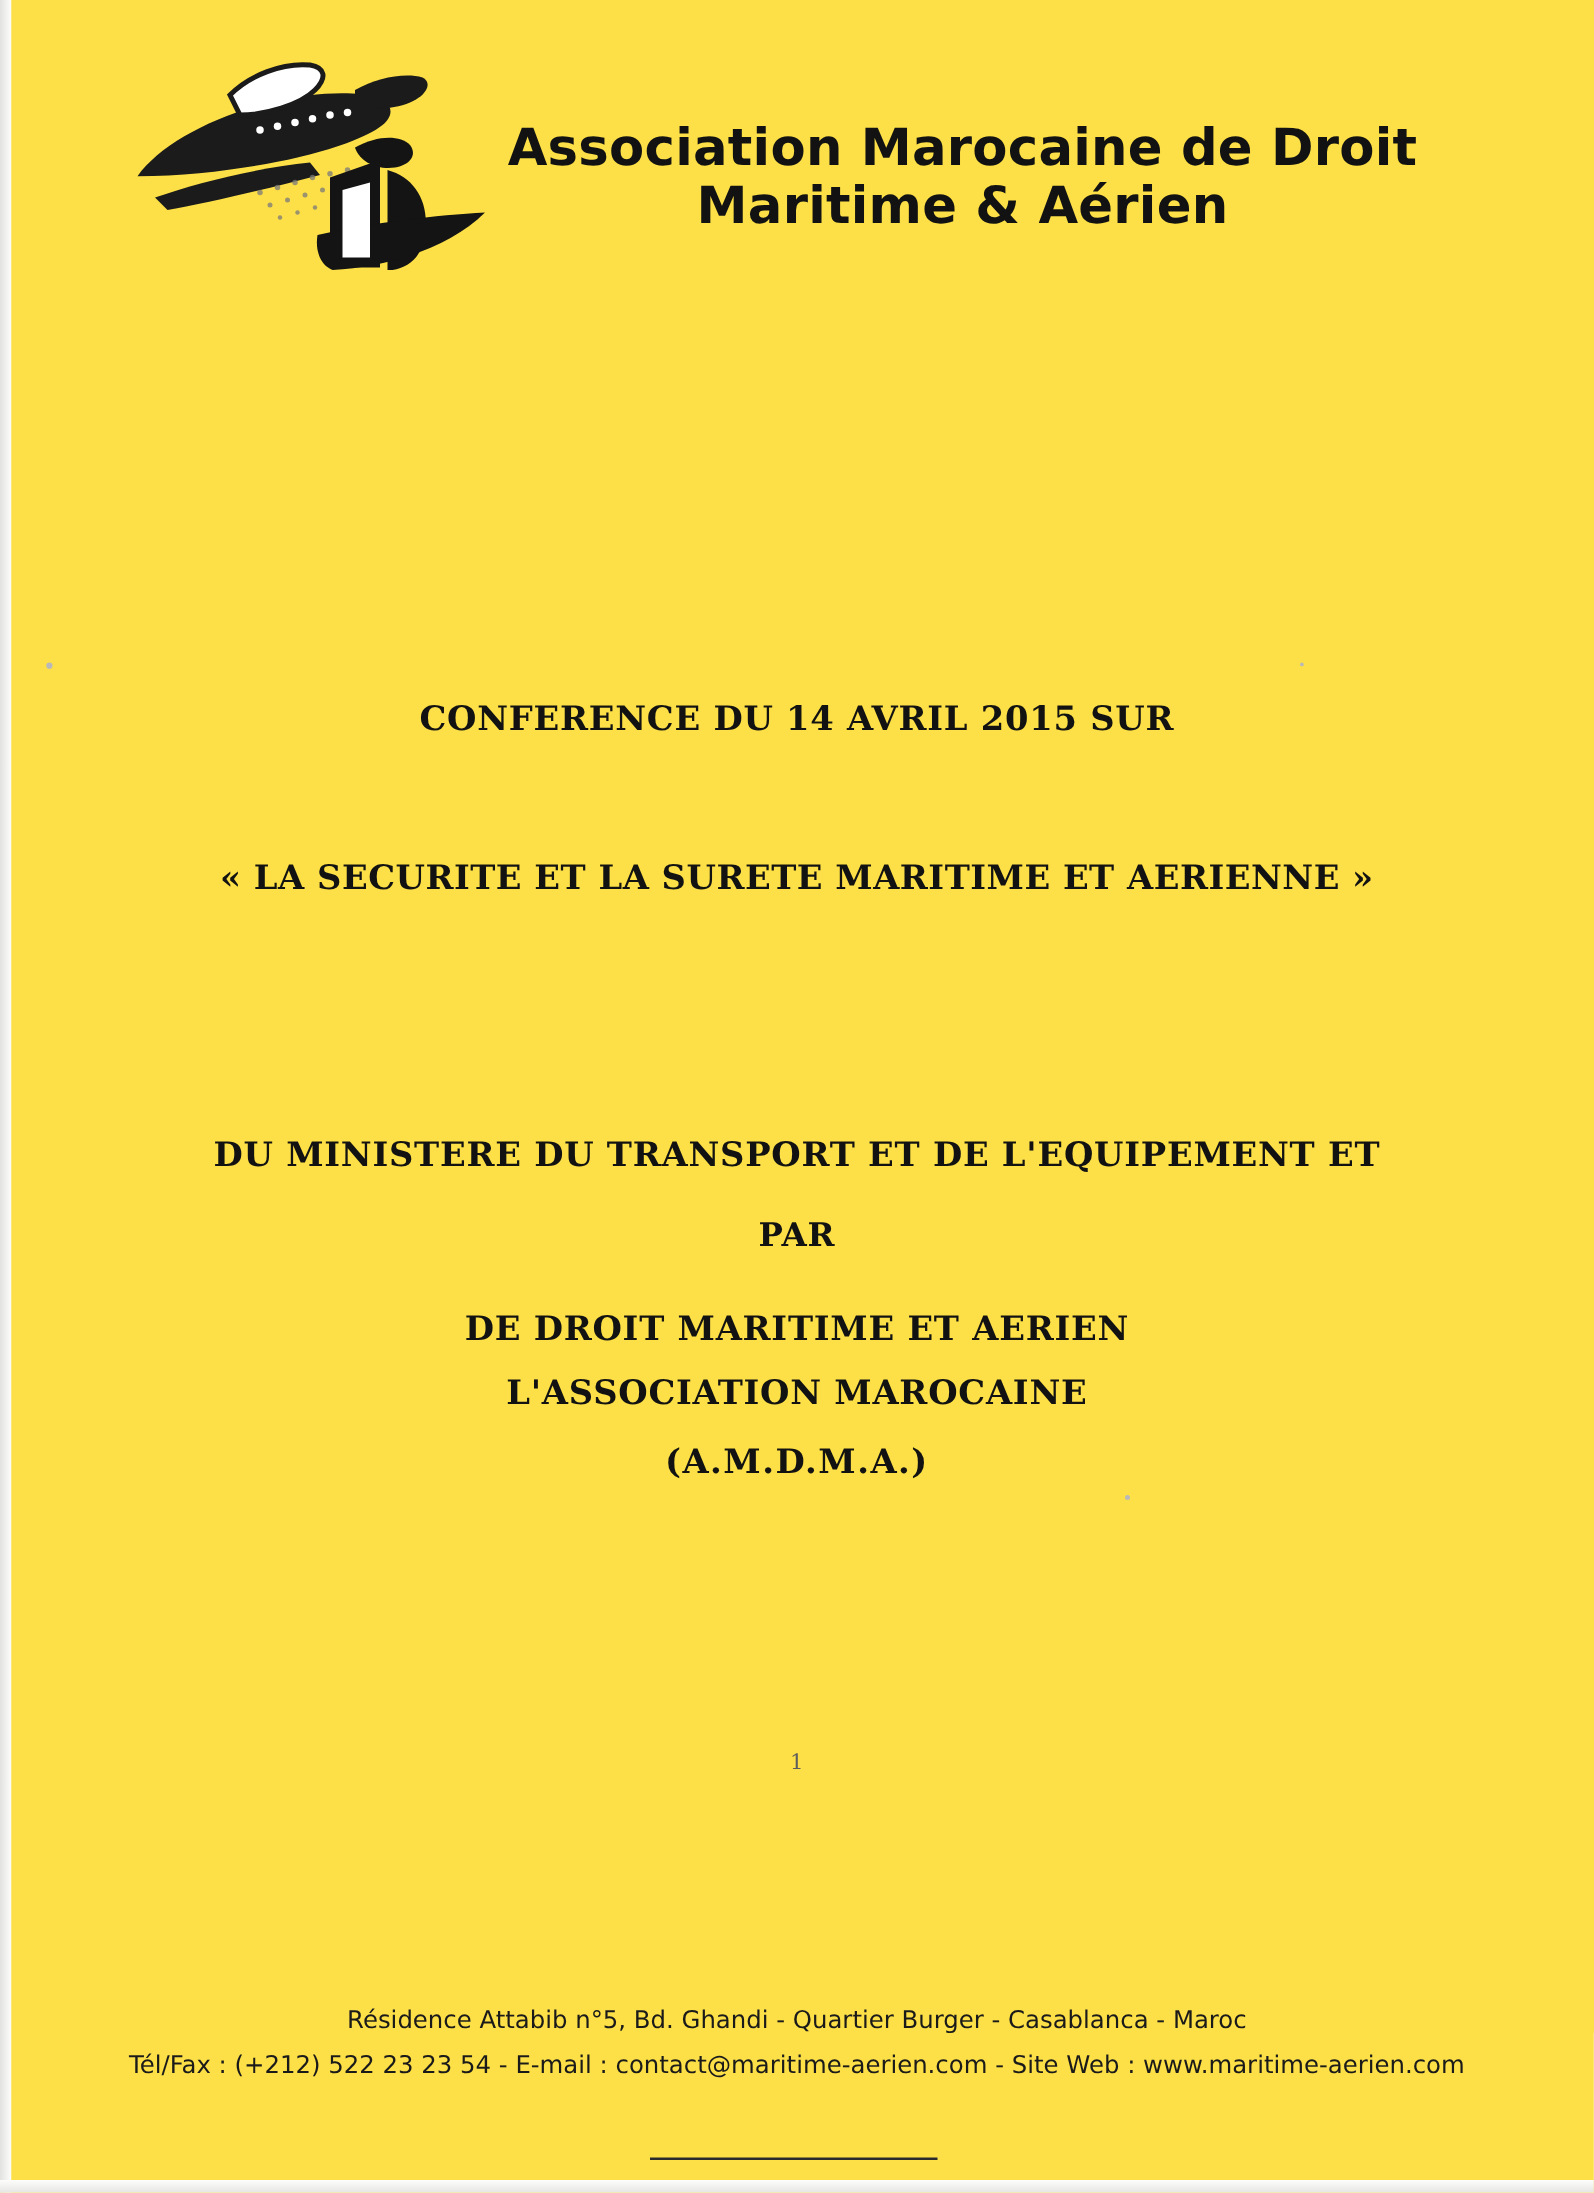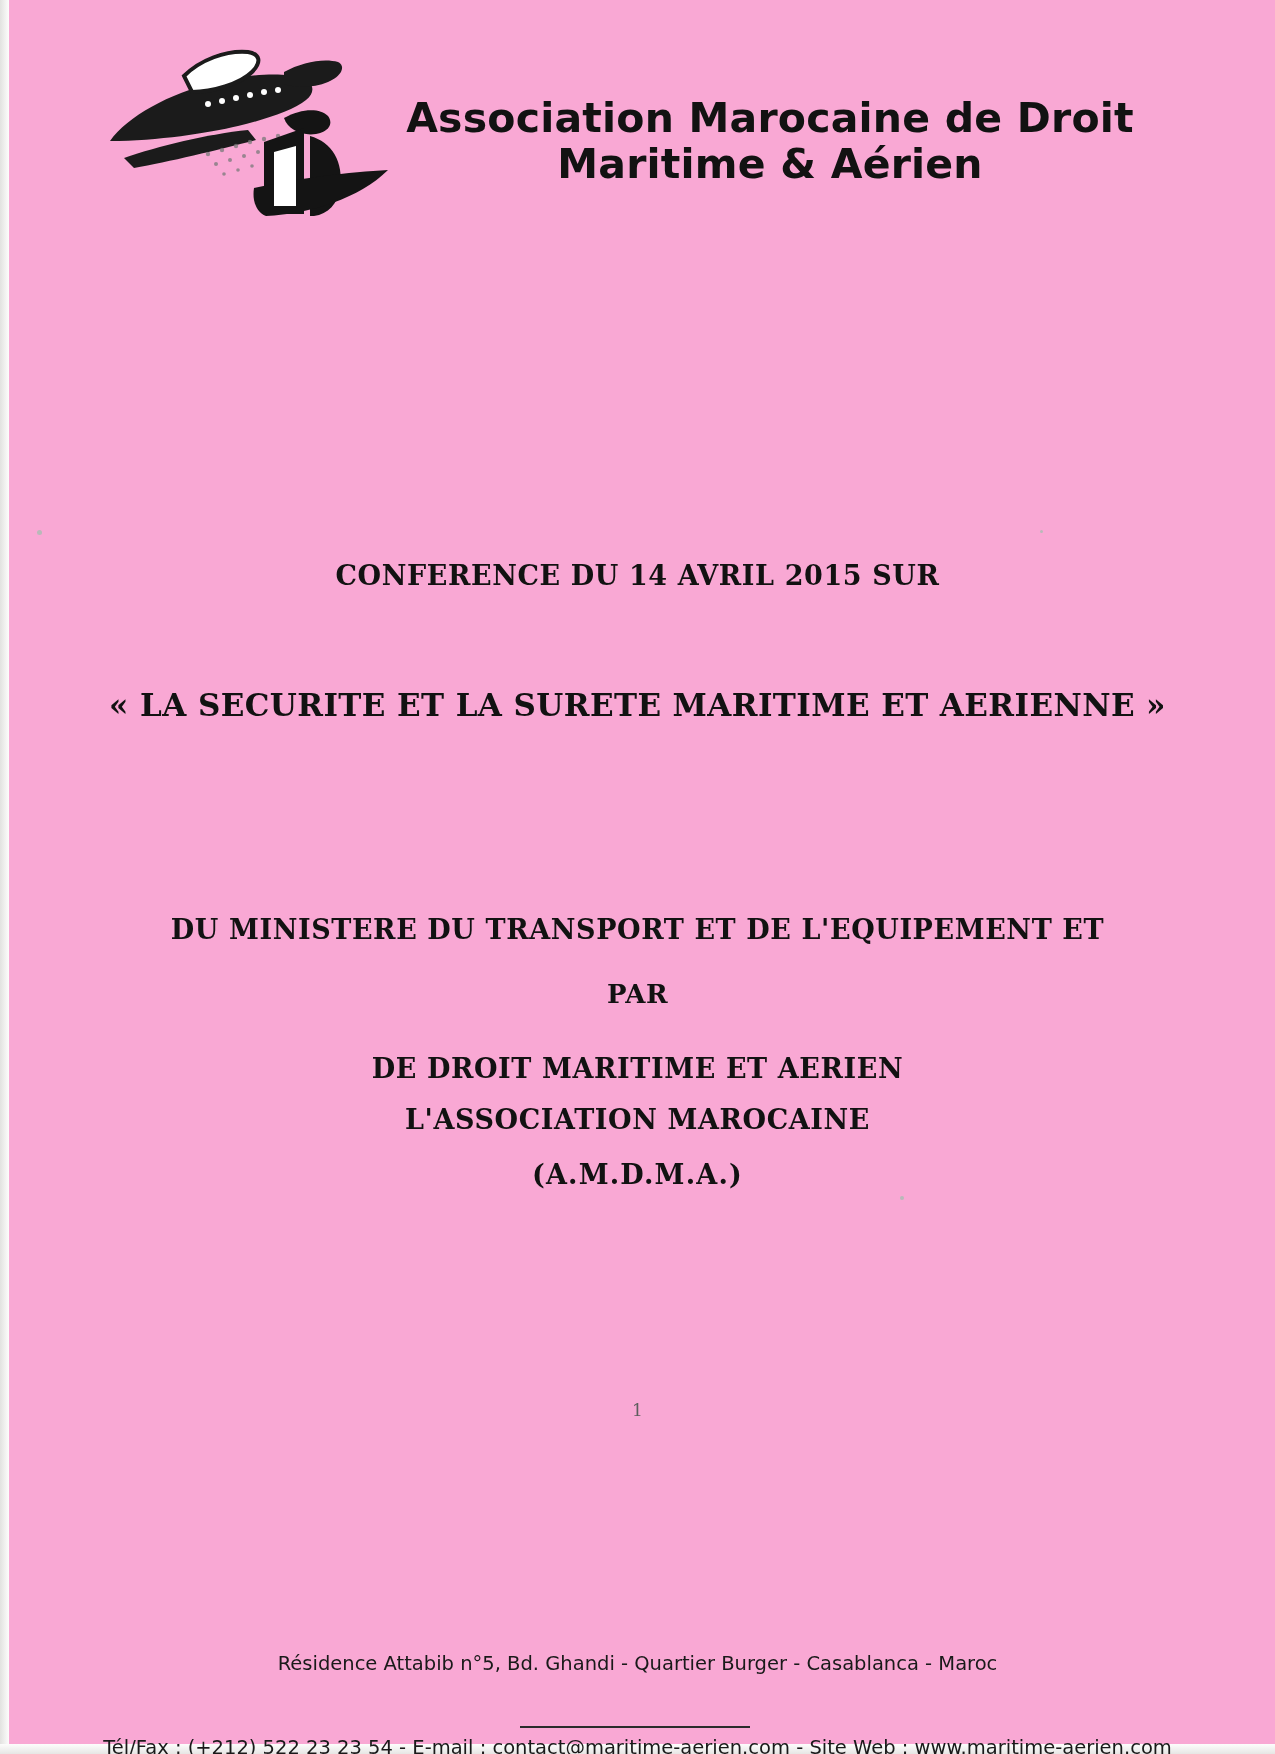--- a/index.html
+++ b/index.html
@@ -13,21 +13,21 @@
     position: relative;
     font-family: "Liberation Sans", sans-serif;
     color: #111111;
     overflow: hidden;
   }
 
   .page {
     position: relative;
     width: 1275px;
     height: 1754px;
-    background: #f9a8d4;
+    background: #fde047;
   }
 
   
   .letterhead {
     position: absolute;
     top: 38px;
     left: 0;
     width: 1275px;
     height: 230px;
   }
@@ -81,21 +81,21 @@
     font-weight: bold;
     letter-spacing: 0.6px;
   }
 
   .l-conference {
     font-size: 27px;
     margin: 0 0 0px 0;
   }
   .sp1 { height: 96px; }
   .l-theme {
-    font-size: 31px;
+    font-size: 27px;
     letter-spacing: 0.4px;
   }
   .sp2 { height: 100px; }
   .l-egide {
     font-size: 27px;
   }
   .sp3 { height: 44px; }
   .l-ministere {
     font-size: 27px;
     line-height: 1.65;
@@ -139,21 +139,21 @@
     position: absolute;
     left: 0;
     top: 1598px;
     width: 1275px;
     text-align: center;
     font-family: "DejaVu Sans", sans-serif;
     font-size: 19.5px;
     line-height: 1.85;
     color: #1a1a1a;
   }
-  .footer .f-line { display: block; margin-top: 48px; }
+  .footer .f-line { display: block; }
 
   .footer-rule {
     position: absolute;
     left: 520px;
     top: 1726px;
     width: 230px;
     height: 2px;
     background: #2b2b2b;
   }
 

